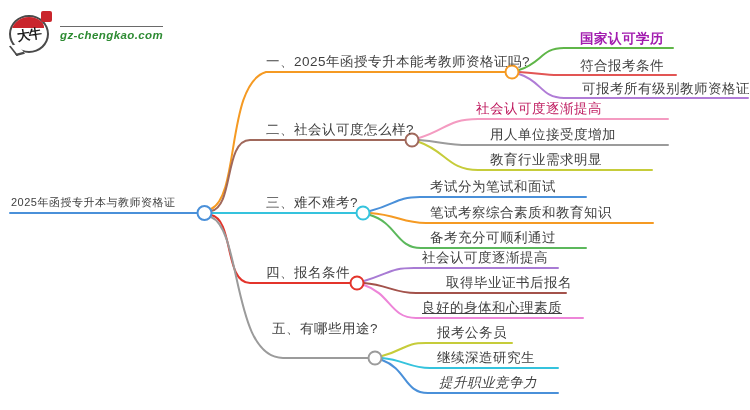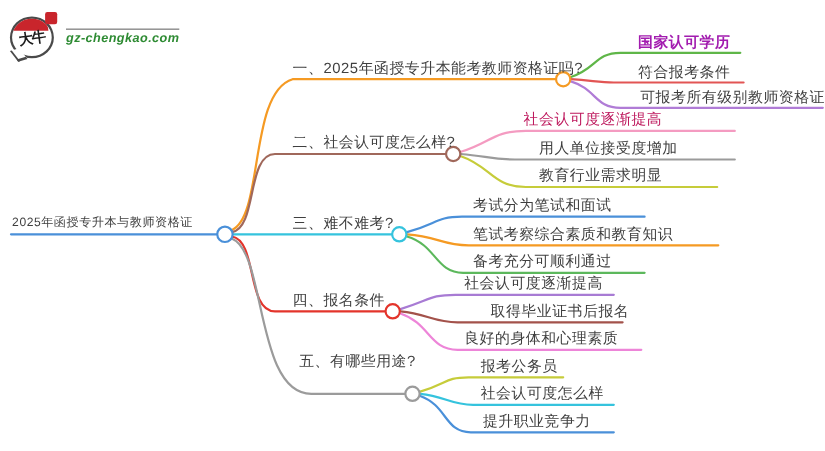--- a/index.html
+++ b/index.html
@@ -111,19 +111,19 @@
   <div class="lbl" style="left: 476px; top: 101px; color: #be185d;">社会认可度逐渐提高</div>
   <div class="lbl" style="left: 490px; top: 127px; color: rgb(63, 63, 63);">用人单位接受度增加</div>
   <div class="lbl" style="left: 490px; top: 152px; color: rgb(63, 63, 63);">教育行业需求明显</div>
 
   <div class="lbl" style="left: 430px; top: 179px; color: rgb(63, 63, 63);">考试分为笔试和面试</div>
   <div class="lbl" style="left: 430px; top: 205px; color: rgb(63, 63, 63);">笔试考察综合素质和教育知识</div>
   <div class="lbl" style="left: 430px; top: 230px; color: rgb(63, 63, 63);">备考充分可顺利通过</div>
 
   <div class="lbl" style="left: 422px; top: 250px; color: rgb(63, 63, 63);">社会认可度逐渐提高</div>
   <div class="lbl" style="left: 446px; top: 275px; color: rgb(63, 63, 63);">取得毕业证书后报名</div>
-  <div class="lbl" style="left: 422px; top: 300px; color: rgb(63, 63, 63);">良好的身体和心理素质</div>
+  <div class="lbl" style="left: 422px; top: 300px; color: rgb(63, 63, 63); text-decoration: underline;">良好的身体和心理素质</div>
 
   <div class="lbl" style="left: 437px; top: 325px; color: rgb(63, 63, 63);">报考公务员</div>
-  <div class="lbl" style="left: 437px; top: 350px; color: rgb(63, 63, 63);">社会认可度怎么样</div>
-  <div class="lbl" style="left: 439px; top: 375px; color: rgb(63, 63, 63);">提升职业竞争力</div>
+  <div class="lbl" style="left: 437px; top: 350px; color: rgb(63, 63, 63);">继续深造研究生</div>
+  <div class="lbl" style="left: 439px; top: 375px; color: rgb(63, 63, 63); font-style: italic;">提升职业竞争力</div>
 
 </div>
 
 </body></html>

